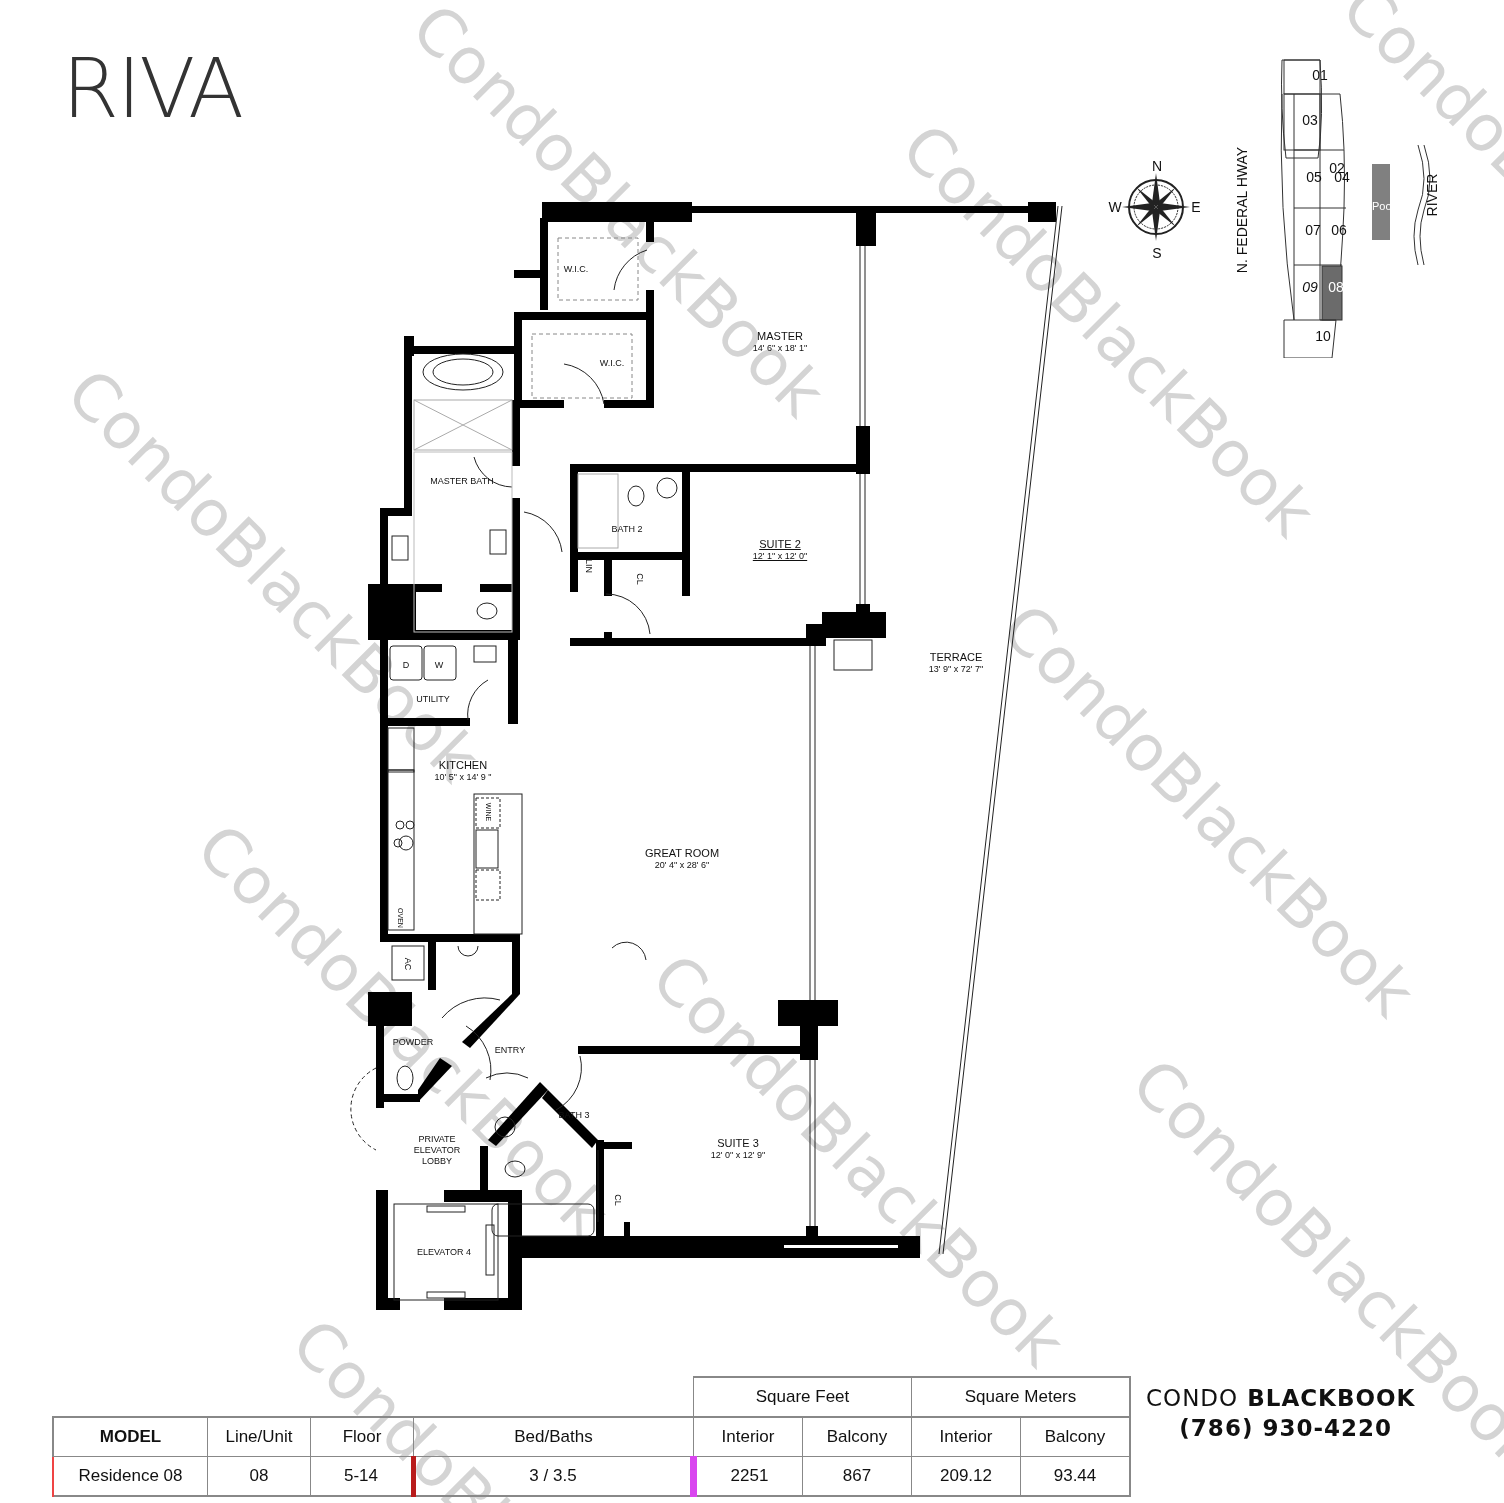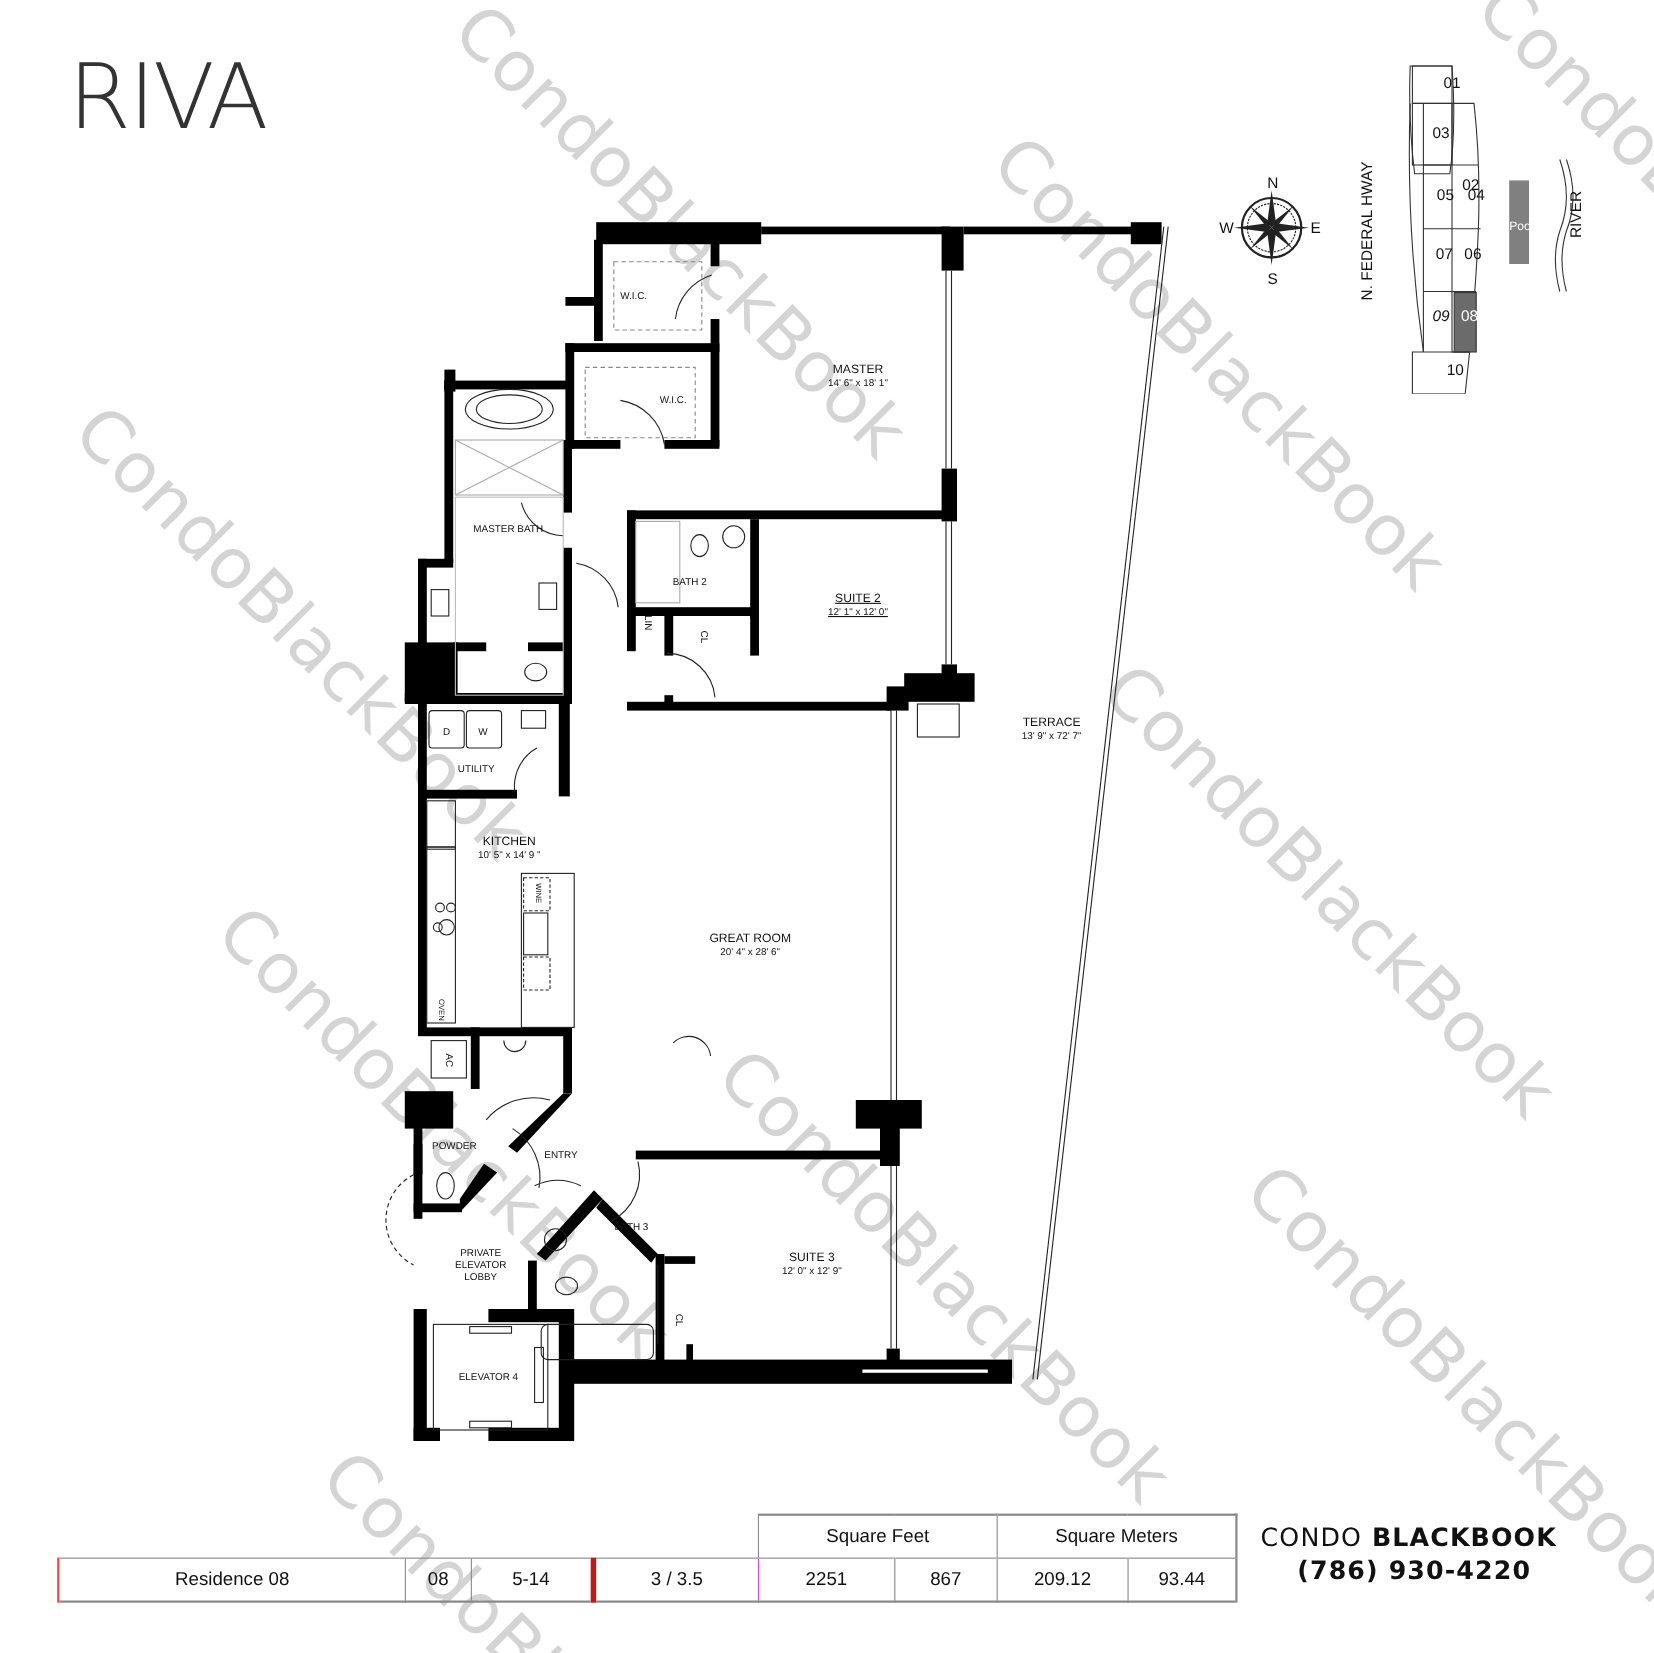--- a/index.html
+++ b/index.html
@@ -283,26 +283,36 @@
 </div>
 <div class="abs" style="left:1432px;top:195px;transform:translate(-50%,-50%) rotate(-90deg);font-size:14px;white-space:nowrap;">RIVER</div>
 
 <table class="spec">
   <tbody>
       <tr>
     <td colspan="4" style="width:636px;border:none;"></td>
     <td colspan="2" style="width:216px;border-left:1px solid #888;border-top:2px solid #888;">Square Feet</td>
     <td colspan="2" style="width:216px;border-left:1px solid #888;border-top:2px solid #888;border-right:2px solid #888;">Square Meters</td>
   </tr>
+  <tr style="border-top:2px solid #888;">
+    <td style="width:153px;border-left:2px solid #888;font-weight:bold;">MODEL</td>
+    <td style="width:102px;border-left:1px solid #888;">Line/Unit</td>
+    <td style="width:102px;border-left:1px solid #888;">Floor</td>
+    <td style="width:279px;border-left:1px solid #888;">Bed/Baths</td>
+    <td style="width:108px;border-left:1px solid #888;">Interior</td>
+    <td style="width:108px;border-left:1px solid #888;">Balcony</td>
+    <td style="width:108px;border-left:1px solid #888;">Interior</td>
+    <td style="width:108px;border-left:1px solid #888;border-right:2px solid #888;">Balcony</td>
+  </tr>
   <tr style="border-top:1px solid #888;border-bottom:2px solid #888;">
     <td style="border-left:2px solid #ef4444;text-align:center;">Residence 08</td>
     <td style="border-left:1px solid #888;">08</td>
     <td style="border-left:1px solid #888;">5-14</td>
     <td style="border-left:5px solid #b91c1c;">3 / 3.5</td>
-    <td style="border-left:1px solid #d946ef;margin-top:12px;">2251</td>
+    <td style="border-left:7px solid #d946ef;margin-top:12px;">2251</td>
     <td style="border-left:1px solid #888;">867</td>
     <td style="border-left:1px solid #888;">209.12</td>
     <td style="border-left:1px solid #888;border-right:2px solid #888;">93.44</td>
   </tr>
 </tbody>
   </table>
 
 <div class="brand">
   <span class="light">CONDO</span>
   <span>BLACKBOOK</span>

